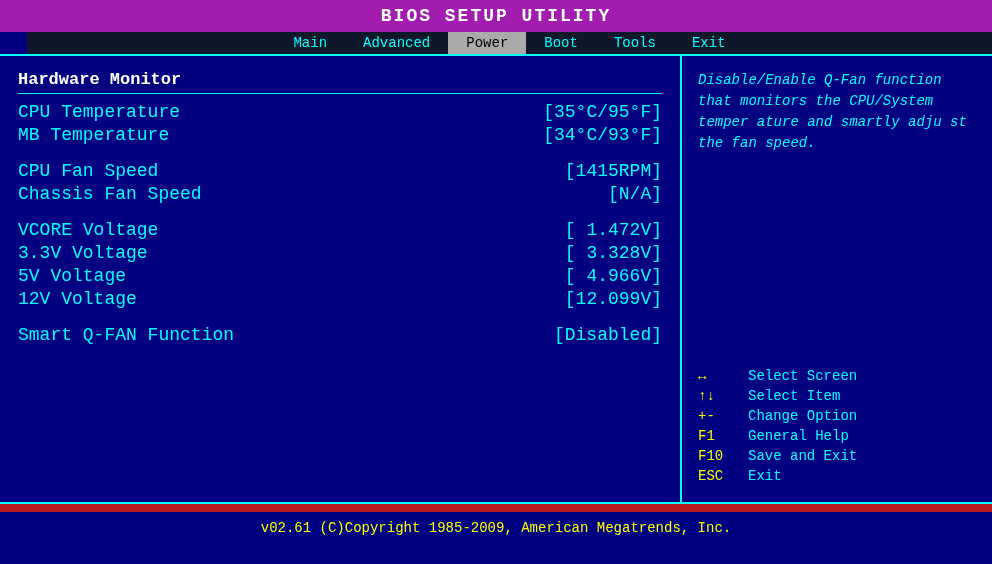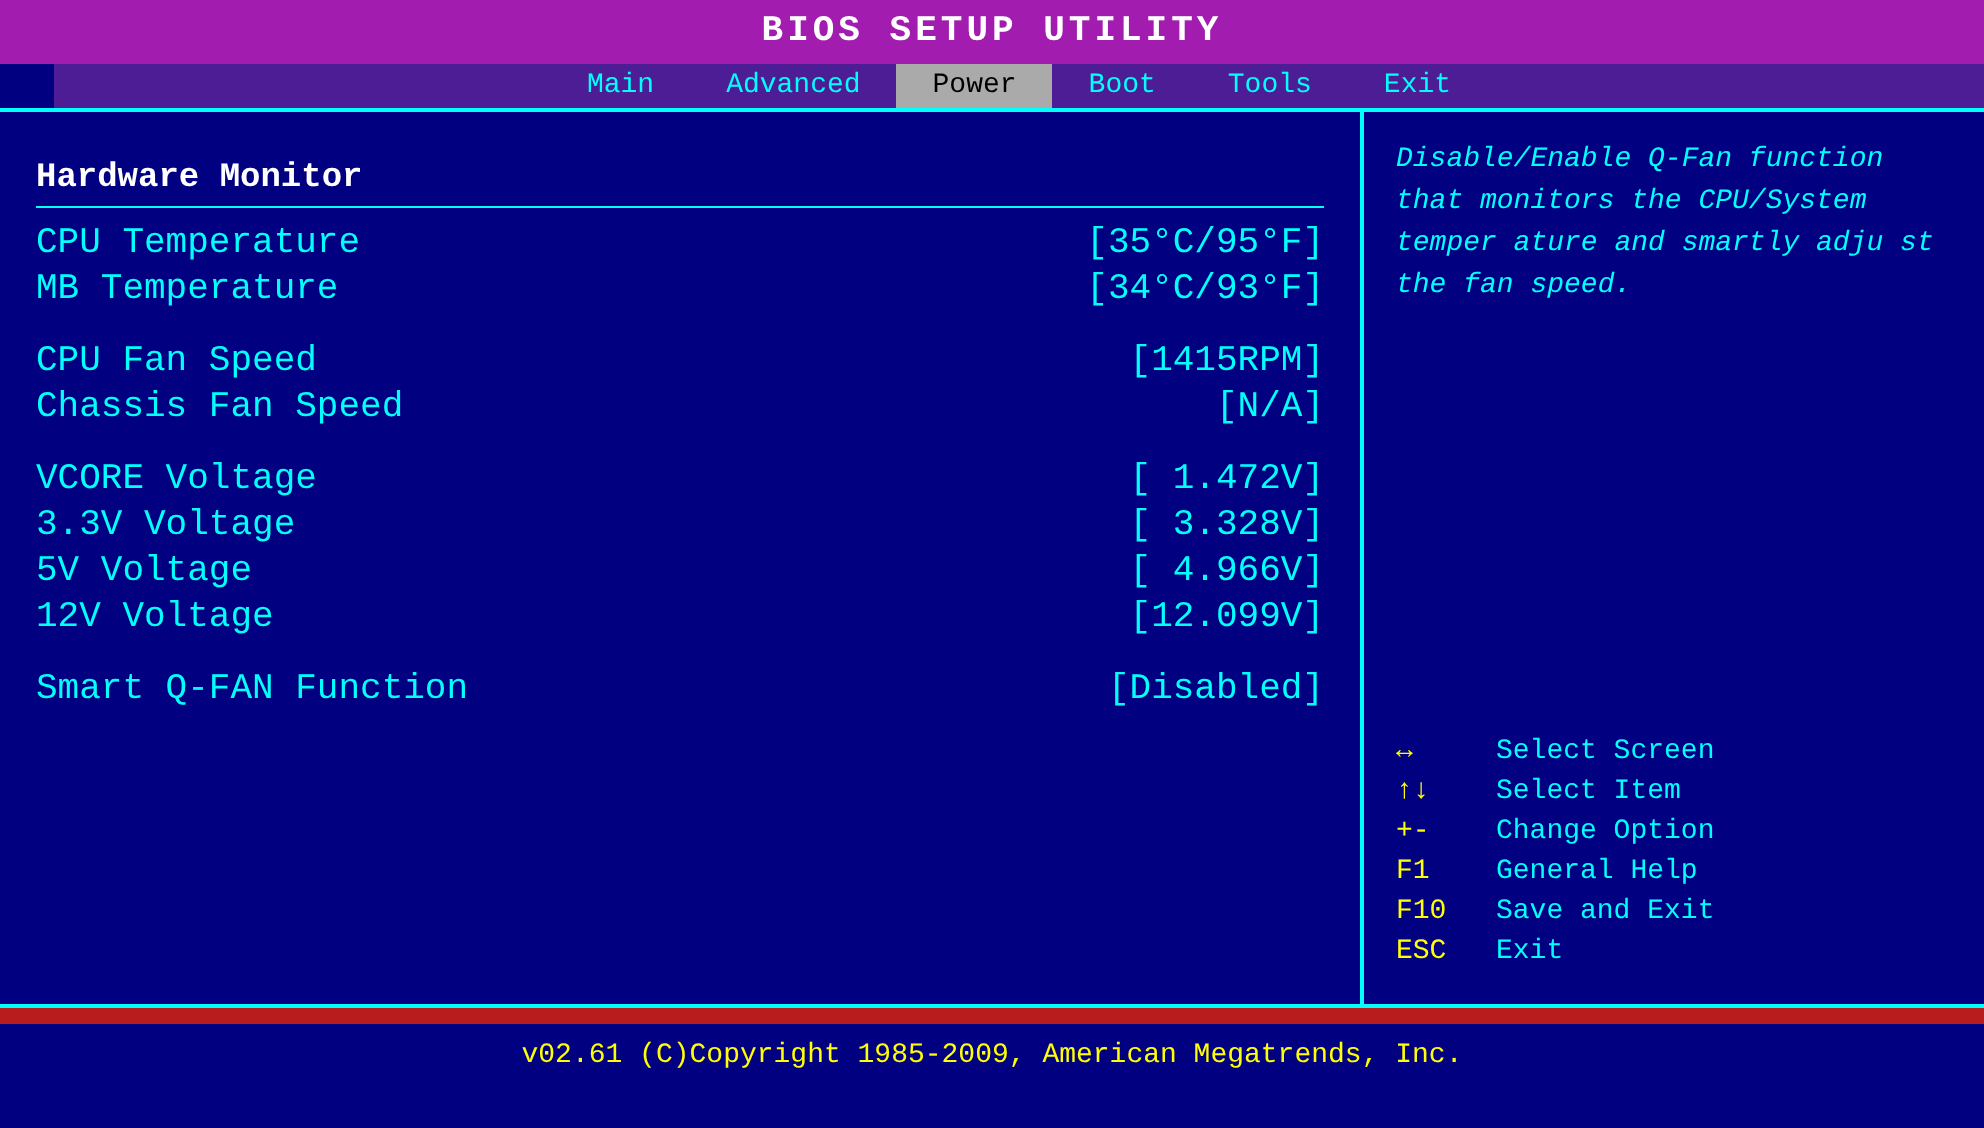--- a/index.html
+++ b/index.html
@@ -18,21 +18,21 @@
       text-align: center;
       padding: 6px 0;
       color: #FFFFFF;
       font-size: 18px;
       font-weight: bold;
       letter-spacing: 2px;
     }
 
     
     #tab-bar {
-      background: #4c1d95;
+      background: #0f172a;
       display: flex;
       justify-content: center;
       padding: 0;
       margin-left: 27px;
     }
     .tab-item {
       padding: 3px 18px;
       font-size: 14px;
       color: #00FFFF;
       cursor: pointer;
@@ -49,21 +49,21 @@
       flex-direction: row;
       height: calc(564px - 78px - 36px);
       margin: 0;
       border-top: 2px solid #00FFFF;
       border-bottom: 2px solid #00FFFF;
     }
 
     
     #left-panel {
       flex: 1;
-      padding: 24px 18px;
+      padding: 14px 18px;
       border-right: 2px solid #00FFFF;
     }
 
     #left-panel h2 {
       color: #FFFFFF;
       font-size: 17px;
       font-weight: bold;
       margin-bottom: 8px;
       padding-bottom: 4px;
       border-bottom: 1px solid #00FFFF;

